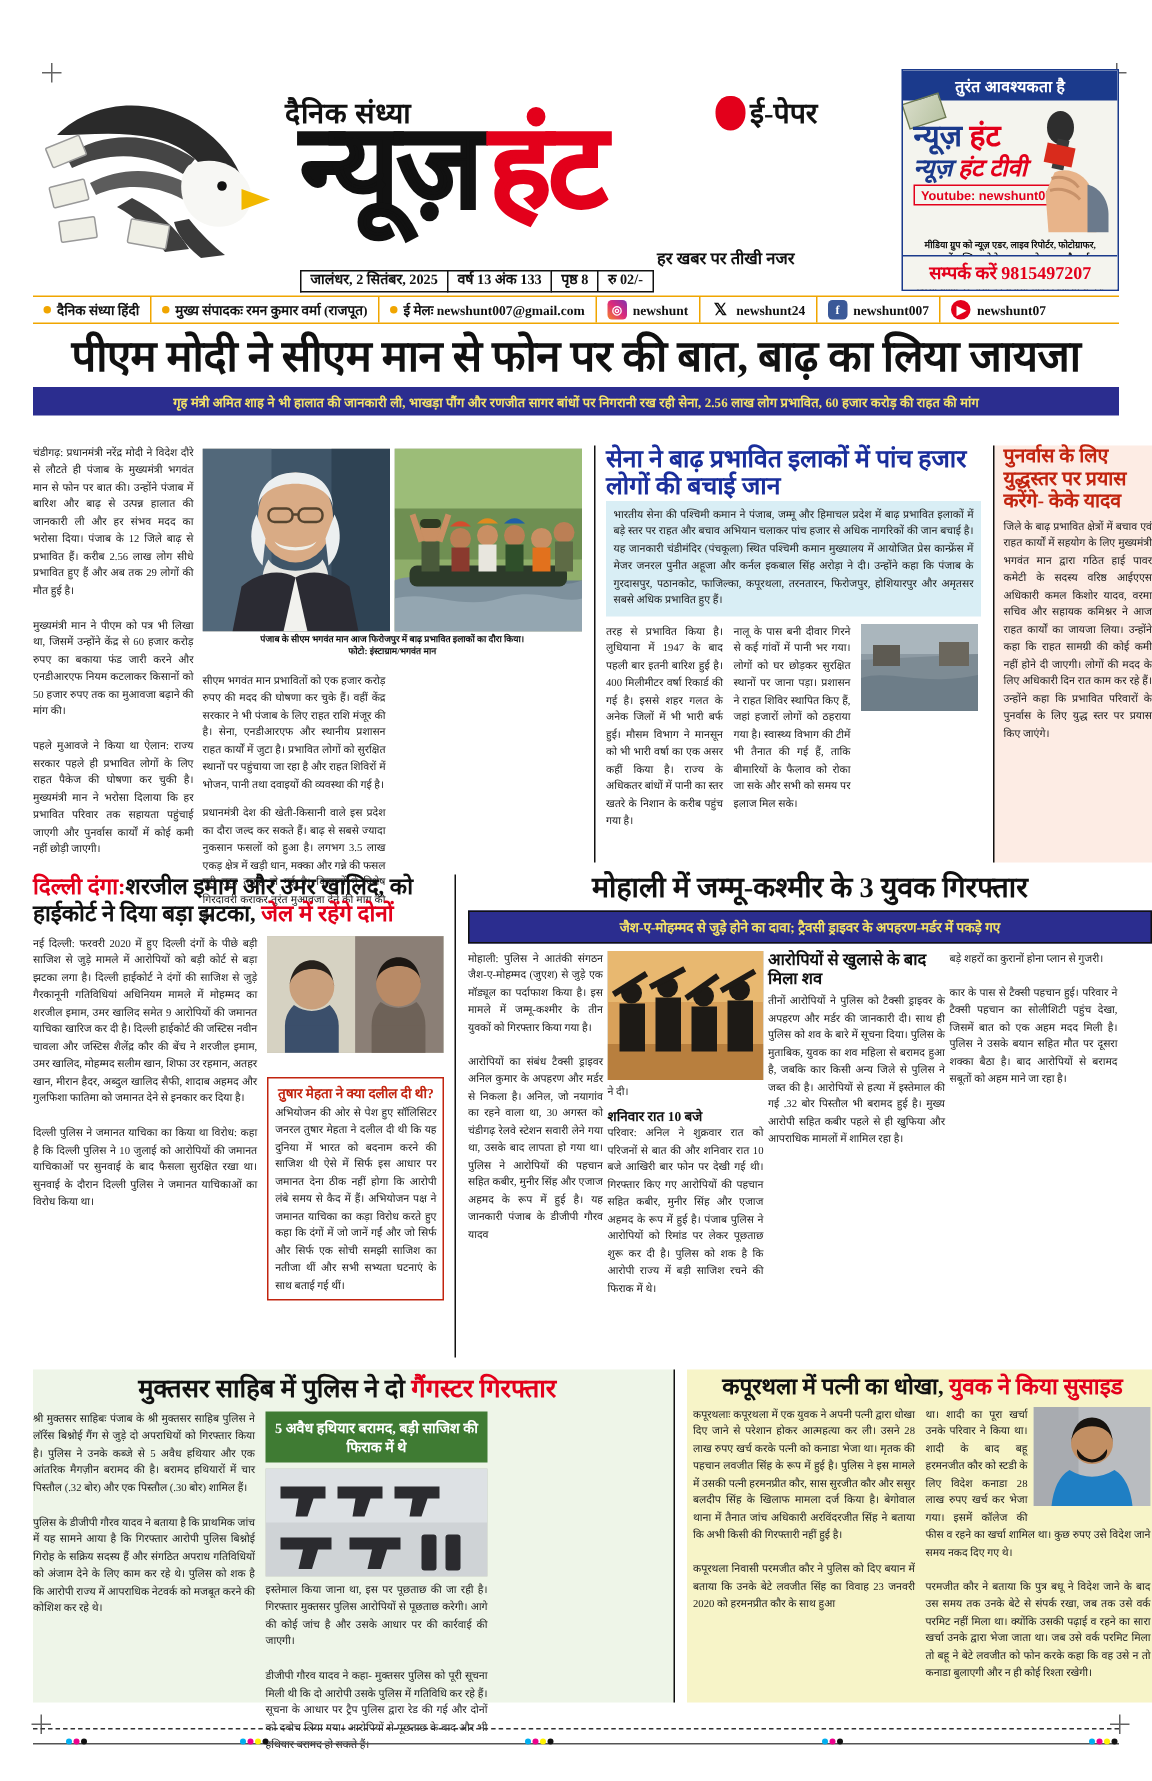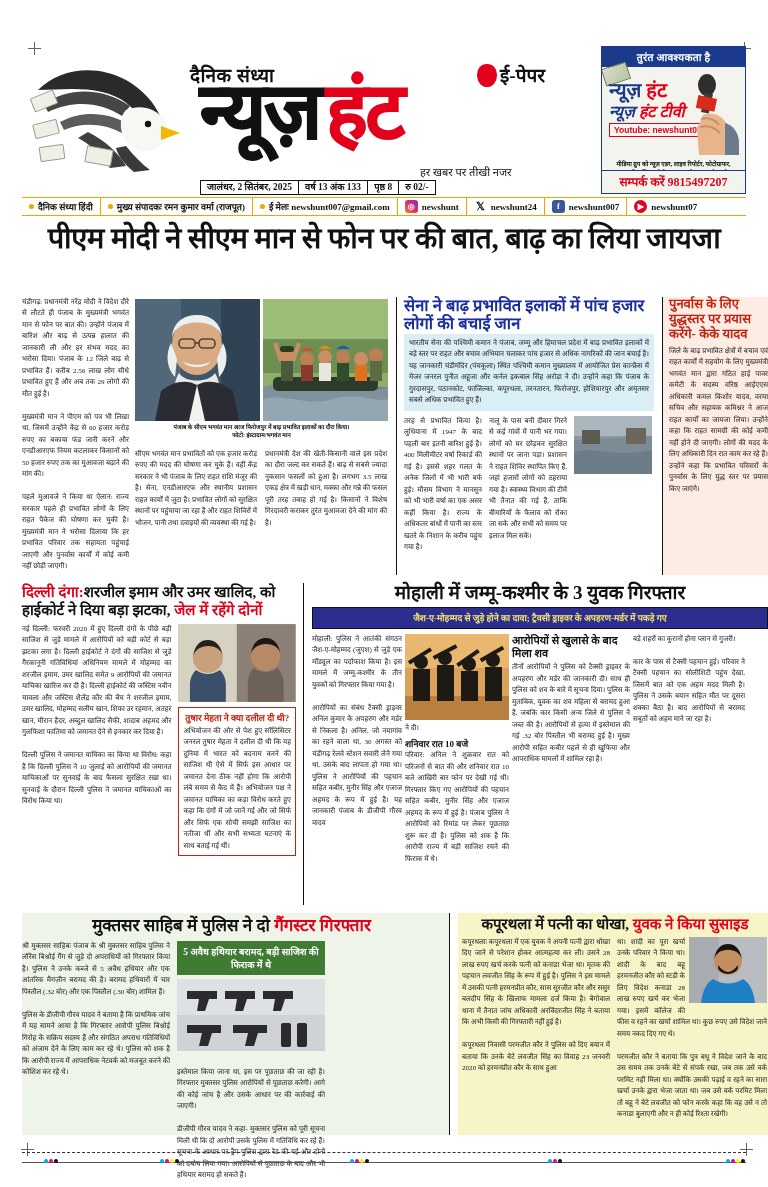--- a/index.html
+++ b/index.html
@@ -36,22 +36,22 @@
   .wm-black {
     font-family: "Liberation Serif", serif; font-weight: 900;
     font-size: 78px; line-height: .88; color: #111;
     -webkit-text-stroke: 1.5px #111; letter-spacing: -2px;
   }
   .wm-red {
     font-family: "Liberation Serif", serif; font-weight: 900;
     font-size: 78px; line-height: .88; color: #e3001b;
     -webkit-text-stroke: 1.5px #e3001b; letter-spacing: -2px;
   }
-  .tagline { position:absolute; left: 398px; top: 118px;
-    font-family:"Liberation Serif", serif; font-weight:normal; font-size: 11px; color:#111; }
+  .tagline { position:absolute; left: 416px; top: 118px;
+    font-family:"Liberation Serif", serif; font-weight:bold; font-size: 11px; color:#111; }
 
   .meta-row { position: absolute; left: 178px; top: 134px; display: flex; height: 15px; }
   .meta-cell { border: 1px solid #111; border-right: none; padding: 0 6px;
     font-size: 9.5px; font-weight: bold; color: #111; line-height: 13px;
     font-family:"Liberation Serif", serif; white-space: nowrap; }
   .meta-cell:last-child { border-right: 1px solid #111; }
   .meta-price-icon { font-weight:bold; }
 
   
   .topad { position: absolute; left: 601px; top: 46px; width: 145px; height: 148px;
@@ -108,21 +108,21 @@
   .photo { background:#c9ccc4; position:relative; overflow:hidden; }
   .cap { font-family:"Liberation Serif", serif; font-size:6px; text-align:center;
      color:#111; line-height:1.4; font-weight:bold; margin-top:2px; }
 
   
   .s1 { position:absolute; left:22px; top:297px; width:724px; height:278px; }
   .s1-left { position:absolute; left:0; top:0; width:107px; height:278px; }
   .s1-photos { position:absolute; left:113px; top:2px; width:253px; }
   .s1-ph { display:flex; gap:3px; }
   .s1-ph .photo { height:122px; }
-  .s1-cols { position:absolute; left:113px; top:152px; width:253px; display:flex; gap:8px; }
+  .s1-cols { position:absolute; left:113px; top:152px; width:253px; display:flex; gap:8px;flex-direction:column; }
   .s1-cols > div { width:122px; }
 
   .s1-mid { position:absolute; left:374px; top:0; width:258px; height:278px;
      border-left:1px solid #111; padding-left:7px;}
   .s1-mid-hd { font-size:16.5px; line-height:1.12; color:#1a2e9c; font-weight:900;
      font-family:"Liberation Serif", serif; }
   .s1-mid-box { background:#d9eef5; padding:4px 5px; margin-top:0; }
   .s1-mid-cols { display:flex; gap:7px; margin-top:5px; }
   .s1-mid-cols > div { width:78px;font-family:Liberation Serif, serif; }
 
@@ -133,21 +133,21 @@
 
   
   .s2 { position:absolute; left:22px; top:583px; width:724px; height:322px; }
   .s2-left { position:absolute; left:0; top:0; width:282px; height:322px;
      border-right:1.5px solid #111; padding-right:7px; }
   .s2-l-hd { font-size:15px; line-height:1.2; font-weight:900; color:#111;
      font-family:"Liberation Serif", serif; }
   .s2-l-hd .rd { color:#e3001b; }
   .s2-l-cols { display:flex; gap:7px; margin-top:5px; }
   .s2-photo-blk { width:118px; }
-  .s2-subbox { border:1px solid #c2240f; margin-top:5px; padding:3px 4px; }
+  .s2-subbox { border:1px solid #c2240f; margin-top:16px; padding:3px 4px; }
   .s2-sub-h { font-size:9px; font-weight:900; color:#c2240f; text-align:center;
       font-family:"Liberation Serif", serif; }
 
   .s2-right { position:absolute; left:290px; top:0; width:456px; height:322px; }
   .s2-r-hd { font-size:19px; font-weight:900; text-align:center; color:#111;
      font-family:"Liberation Serif", serif; line-height:1.1; }
   .s2-r-band { background:#2b2d8f; color:#f4e36a; font-weight:bold; font-size:9px;
      text-align:center; padding:3.5px; margin-top:3px; font-family:"Liberation Serif", serif;
      border:1px solid #111; }
   .s2-r-grid { display:flex; gap:3px; margin-top:5px; }
@@ -285,20 +285,21 @@
       <span>newshunt007</span>
     </div>
     <div class="soc-seg">
       <span class="ic ic-yt">▶</span>
       <span>newshunt07</span>
     </div>
   </div>
 
   <div class="lead-wrap">
     <div class="lead-h1">पीएम मोदी ने सीएम मान से फोन पर की बात, बाढ़ का लिया जायजा</div>
+    <div class="lead-sub">गृह मंत्री अमित शाह ने भी हालात की जानकारी ली,  भाखड़ा पौंग और रणजीत सागर बांधों पर निगरानी रख रही सेना,  2.56 लाख लोग प्रभावित, 60 हजार करोड़ की राहत की मांग</div>
   </div>
 
   <div class="s1">
 
     <div class="s1-left col-txt" style="white-space:pre-line;">चंडीगढ़: प्रधानमंत्री नरेंद्र मोदी ने विदेश दौरे से लौटते ही पंजाब के मुख्यमंत्री भगवंत मान से फोन पर बात की। उन्होंने पंजाब में बारिश और बाढ़ से उत्पन्न हालात की जानकारी ली और हर संभव मदद का भरोसा दिया। पंजाब के 12 जिले बाढ़ से प्रभावित हैं। करीब 2.56 लाख लोग सीधे प्रभावित हुए हैं और अब तक 29 लोगों की मौत हुई है।
 
 मुख्यमंत्री मान ने पीएम को पत्र भी लिखा था, जिसमें उन्होंने केंद्र से 60 हजार करोड़ रुपए का बकाया फंड जारी करने और एनडीआरएफ नियम कटलाकर किसानों को 50 हजार रुपए तक का मुआवजा बढ़ाने की मांग की।
 
 पहले मुआवजे ने किया था ऐलान: राज्य सरकार पहले ही प्रभावित लोगों के लिए राहत पैकेज की घोषणा कर चुकी है। मुख्यमंत्री मान ने भरोसा दिलाया कि हर प्रभावित परिवार तक सहायता पहुंचाई जाएगी और पुनर्वास कार्यों में कोई कमी नहीं छोड़ी जाएगी।</div>
 
@@ -506,21 +507,21 @@
                 <path d="M10 12 h30 v8 h-8 l-4 12 h-8 l2 -12 h-12 z"></path>
                 <path d="M48 12 h30 v8 h-8 l-4 12 h-8 l2 -12 h-12 z"></path>
                 <path d="M86 12 h30 v8 h-8 l-4 12 h-8 l2 -12 h-12 z"></path>
                 <path d="M10 46 h34 v8 h-9 l-4 13 h-9 l3 -13 h-15 z"></path>
                 <path d="M56 46 h34 v8 h-9 l-4 13 h-9 l3 -13 h-15 z"></path>
                 <rect x="104" y="44" width="10" height="24" rx="2"></rect>
                 <rect x="120" y="44" width="10" height="24" rx="2"></rect>
               </g>
             </svg>
           </div>
-          <div class="col-txt" style="margin-top:16px;white-space:pre-line;">इस्तेमाल किया जाना था, इस पर पूछताछ की जा रही है। गिरफ्तार मुक्तसर पुलिस आरोपियों से पूछताछ करेगी। आगे की कोई जांच है और उसके आधार पर की कार्रवाई की जाएगी।
+          <div class="col-txt" style="margin-top:4px;white-space:pre-line;">इस्तेमाल किया जाना था, इस पर पूछताछ की जा रही है। गिरफ्तार मुक्तसर पुलिस आरोपियों से पूछताछ करेगी। आगे की कोई जांच है और उसके आधार पर की कार्रवाई की जाएगी।
 
 डीजीपी गौरव यादव ने कहा- मुक्तसर पुलिस को पूरी सूचना मिली थी कि दो आरोपी उसके पुलिस में गतिविधि कर रहे हैं। सूचना के आधार पर ट्रैप पुलिस द्वारा रेड की गई और दोनों को दबोच लिया गया। आरोपियों से पूछताछ के बाद और भी हथियार बरामद हो सकते हैं।</div>
         </div>
       </div>
     </div>
 
     <div class="s3-right">
       <div class="s3-r-hd">
         <span>कपूरथला में पत्नी का धोखा, </span><span class="rd">युवक ने किया सुसाइड</span>
       </div>

